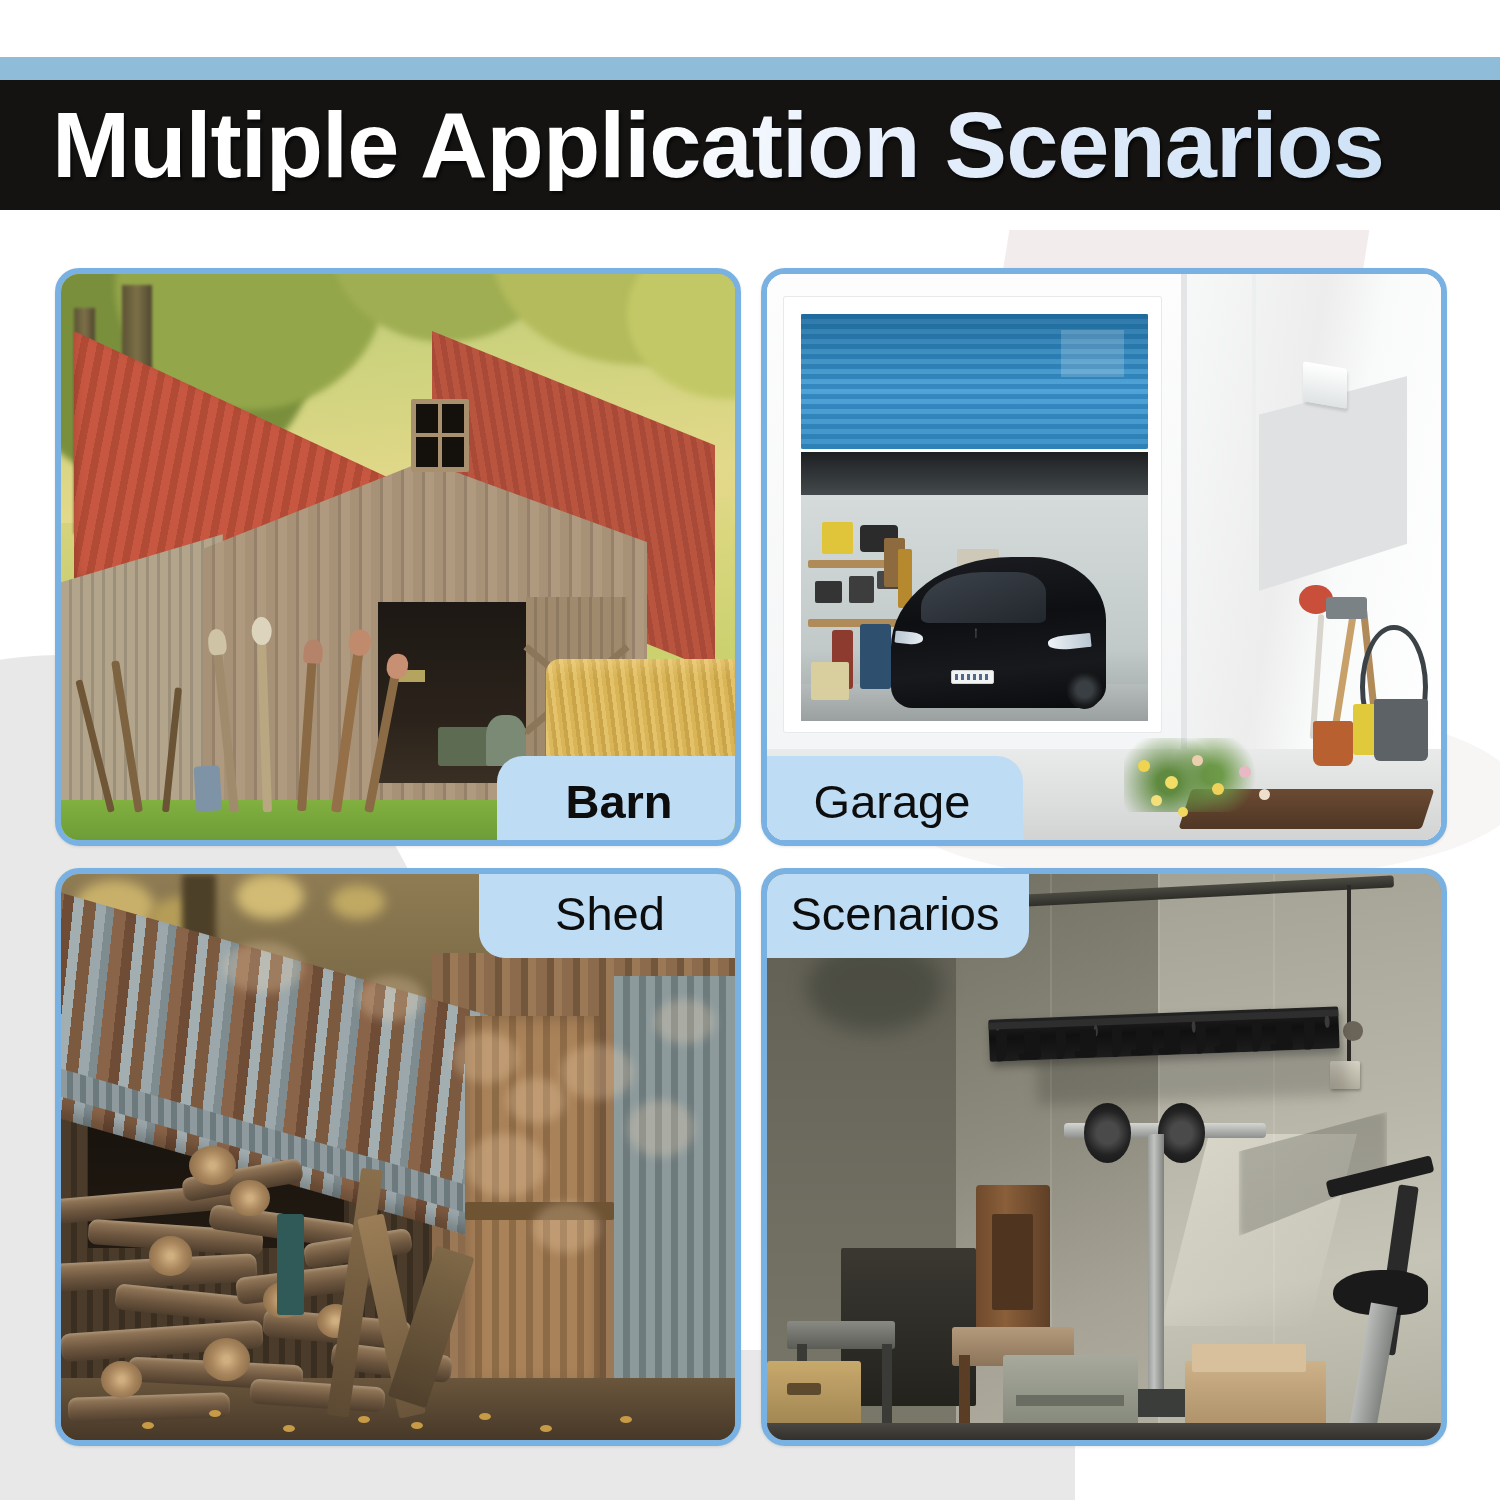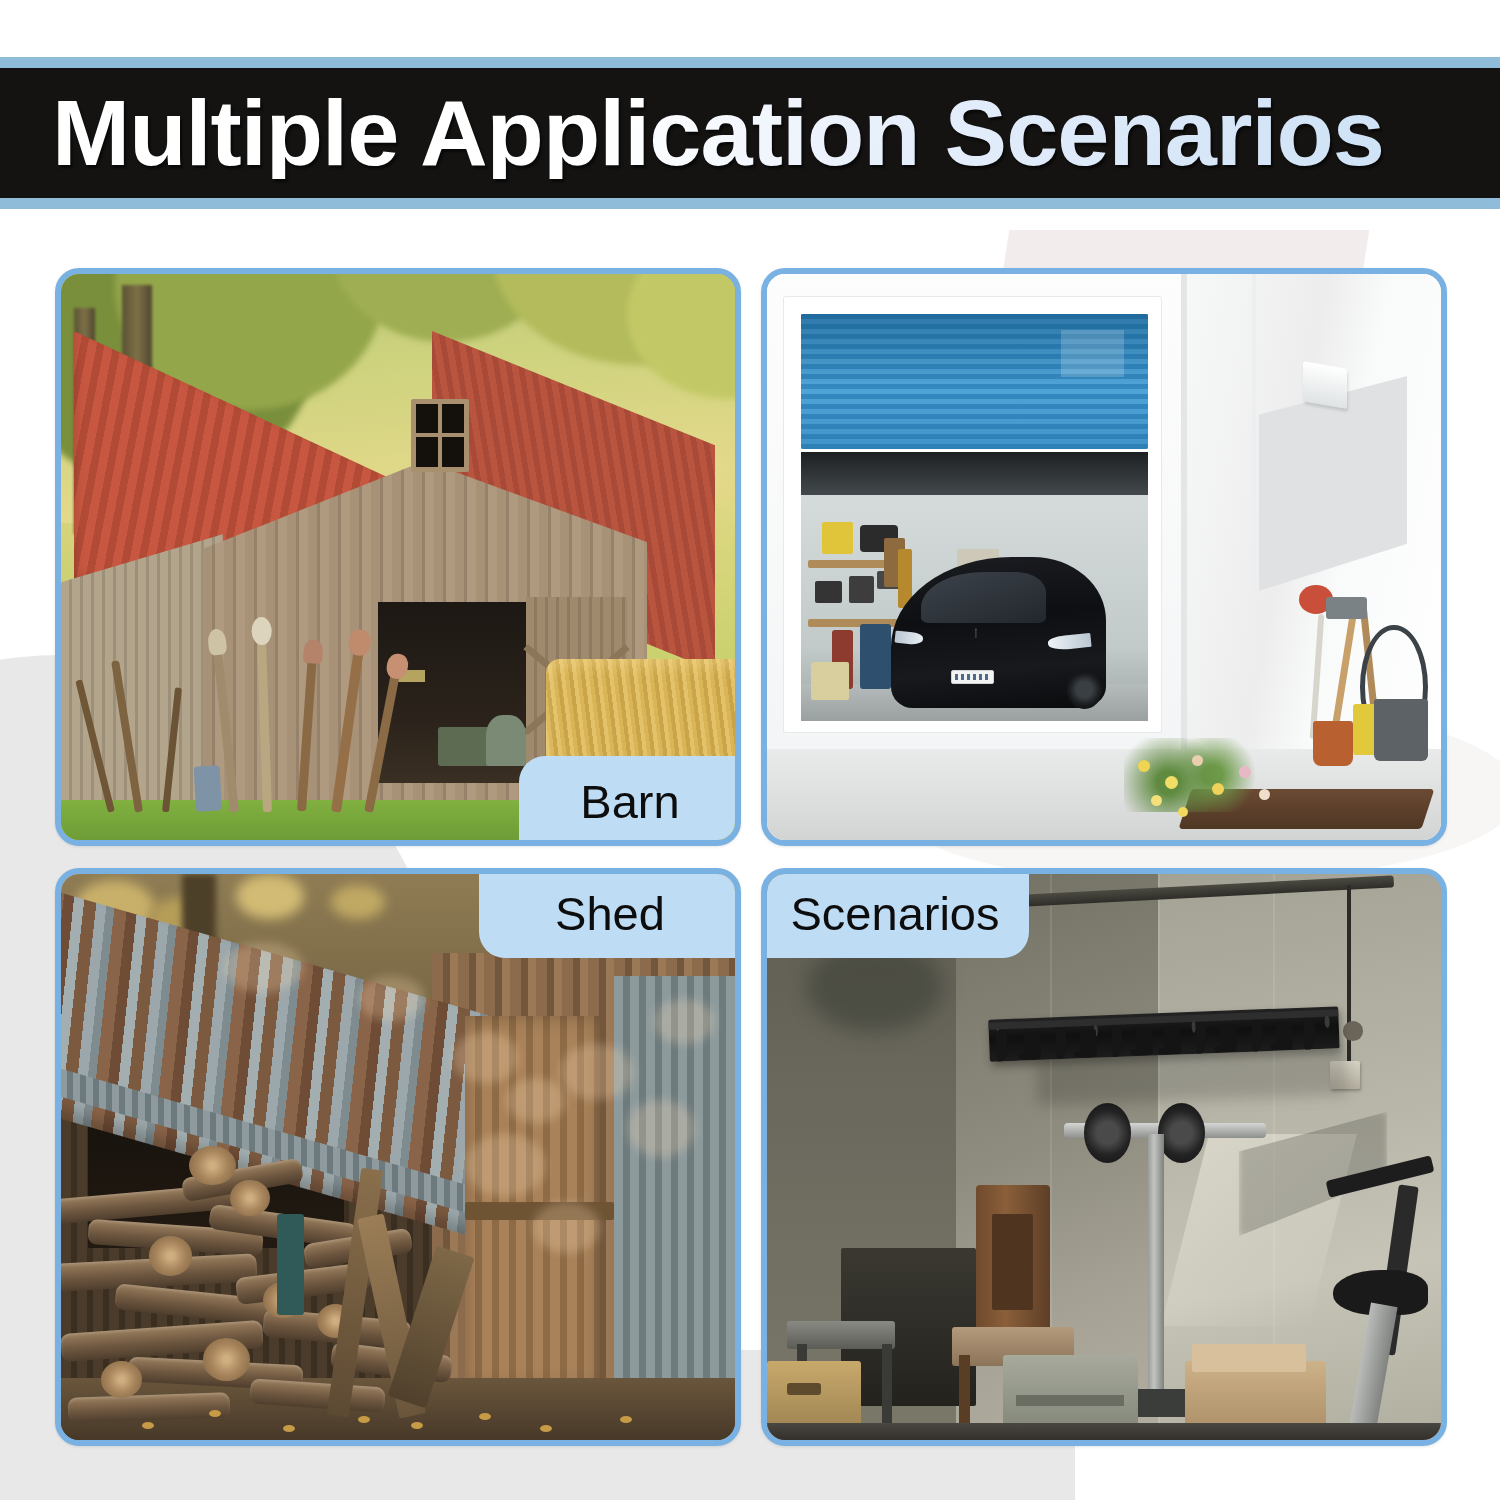--- a/index.html
+++ b/index.html
@@ -41,21 +41,21 @@
     background: #f6f1f1; opacity: .75;
     border-radius: 40% 60% 55% 45%;
   }
 
   
   .header-band {
     position: absolute; left: 0; top: 57px; width: 1500px; height: 152px;
     background: #8fbcd9; z-index: 2;
   }
   .header-bar {
-    position: absolute; left: 0; top: 68px; width: 1500px; height: 130px;
+    position: absolute; left: 0; top: 80px; width: 1500px; height: 130px;
     background: #141312; z-index: 3;
     display: flex; align-items: center;
   }
   .header-title {
     margin-left: 52px;
     font-family: "Liberation Sans", sans-serif;
     font-weight: bold;
     font-size: 92px;
     line-height: 1;
     letter-spacing: -1px;
@@ -96,21 +96,21 @@
   .chip {
     position: absolute;
     background: #bfdcf5;
     color: #0d0d0d;
     font-size: 47px;
     font-family: "Liberation Sans", sans-serif;
     display: flex; align-items: center; justify-content: center;
     z-index: 9;
     white-space: nowrap;
   }
-  .chip-barn      { right: -6px; bottom: -6px; width: 222px; height: 90px; border-radius: 26px 0 18px 0; }
+  .chip-barn      { right: -6px; bottom: -6px; width: 244px; height: 90px; border-radius: 26px 0 18px 0; font-weight: bold; }
   .chip-garage    { left: -6px;  bottom: -6px; width: 262px; height: 90px; border-radius: 0 26px 0 18px; }
   .chip-shed      { right: -6px; top: -6px;    width: 262px; height: 90px; border-radius: 0 18px 0 26px; }
   .chip-basement  { left: -6px;  top: -6px;    width: 268px; height: 90px; border-radius: 18px 0 26px 0; }
 
   
   .barn-sky { position:absolute; inset:0;
     background: linear-gradient(175deg,#b9c77a 0%,#cdd27d 18%,#e3d98a 40%,#ddd27f 62%,#c8cd72 100%); }
   .barn-field { position:absolute; left:0; right:0; top:44%; bottom:0;
     background: linear-gradient(180deg,#d6d37c 0%,#c3cd6e 35%,#a8c05a 70%,#8fb84e 100%); }
   .barn-field2 { position:absolute; left:62%; right:0; top:40%; bottom:8%;
@@ -449,20 +449,21 @@
         <div style="position:absolute;left:53%;bottom:5%;width:22%;height:13%;background:radial-gradient(circle at 30% 60%,#5f8a3f 10%,transparent 45%),radial-gradient(circle at 60% 50%,#6d9a48 10%,transparent 45%);"></div>
         <div class="gar-flower" style="left:55%;bottom:12%;width:12px;height:12px;background:#efd451;"></div>
         <div class="gar-flower" style="left:59%;bottom:9%;width:13px;height:13px;background:#f2dd66;"></div>
         <div class="gar-flower" style="left:63%;bottom:13%;width:11px;height:11px;background:#e9cfae;"></div>
         <div class="gar-flower" style="left:66%;bottom:8%;width:12px;height:12px;background:#f0d25a;"></div>
         <div class="gar-flower" style="left:70%;bottom:11%;width:12px;height:12px;background:#e8b9c4;"></div>
         <div class="gar-flower" style="left:57%;bottom:6%;width:11px;height:11px;background:#f4e07a;"></div>
         <div class="gar-flower" style="left:73%;bottom:7%;width:11px;height:11px;background:#eddfcb;"></div>
         <div class="gar-flower" style="left:61%;bottom:4%;width:10px;height:10px;background:#f1d85f;"></div>
 
+        <div class="chip chip-garage">Garage</div>
       </div>
     </div>
 
     <div class="panel">
       <div class="photo">
         <div class="shed-bg"></div>
         <div class="shed-bokeh" style="left:2%;top:1%;width:12%;height:10%;background:#c8b06a;"></div>
         <div class="shed-bokeh" style="left:13%;top:4%;width:9%;height:8%;background:#b59d58;"></div>
         <div class="shed-bokeh" style="left:26%;top:0%;width:10%;height:8%;background:#d2bb74;"></div>
         <div class="shed-bokeh" style="left:40%;top:2%;width:8%;height:6%;background:#c0a963;"></div>

